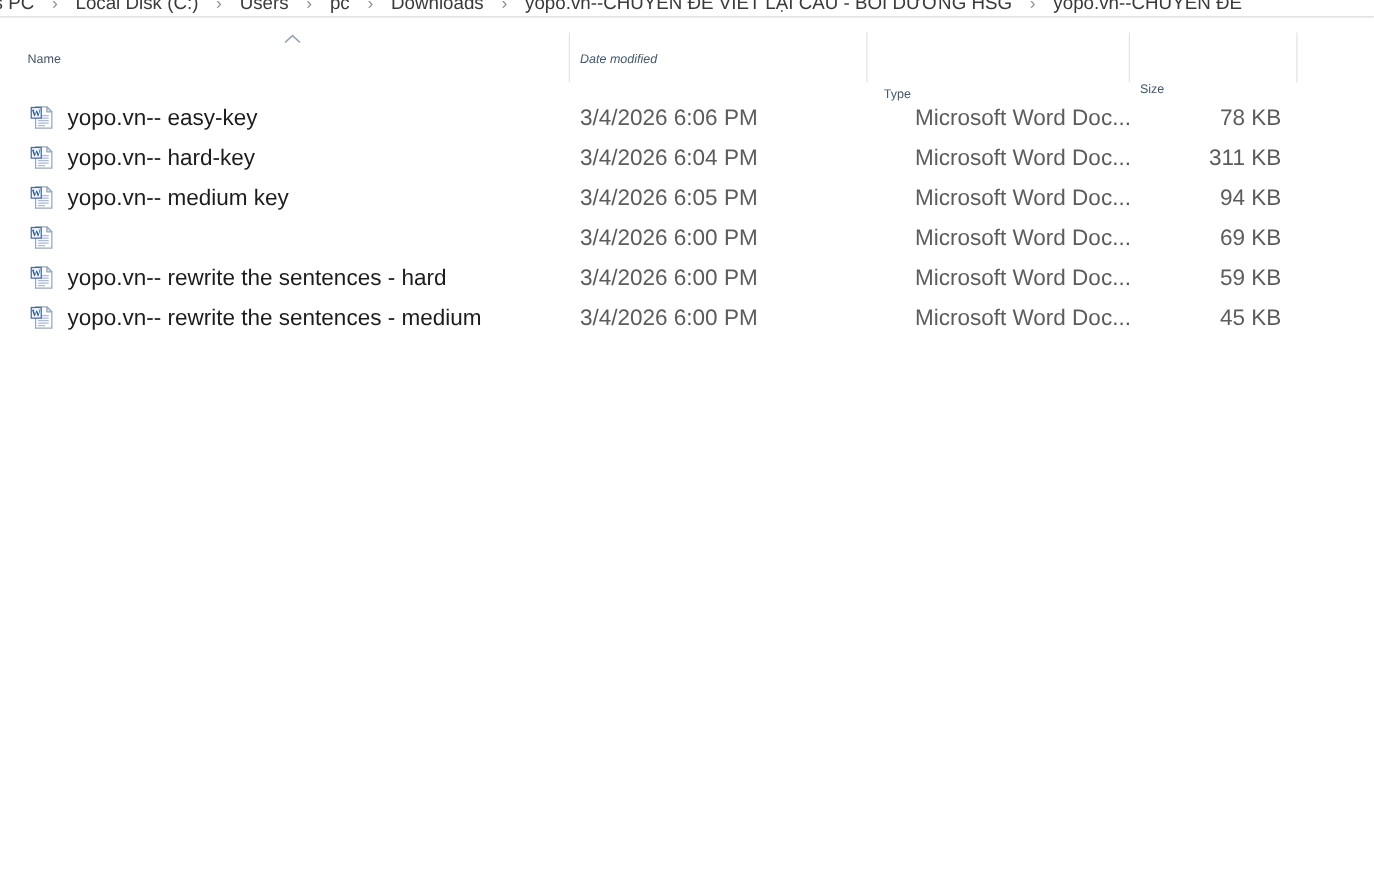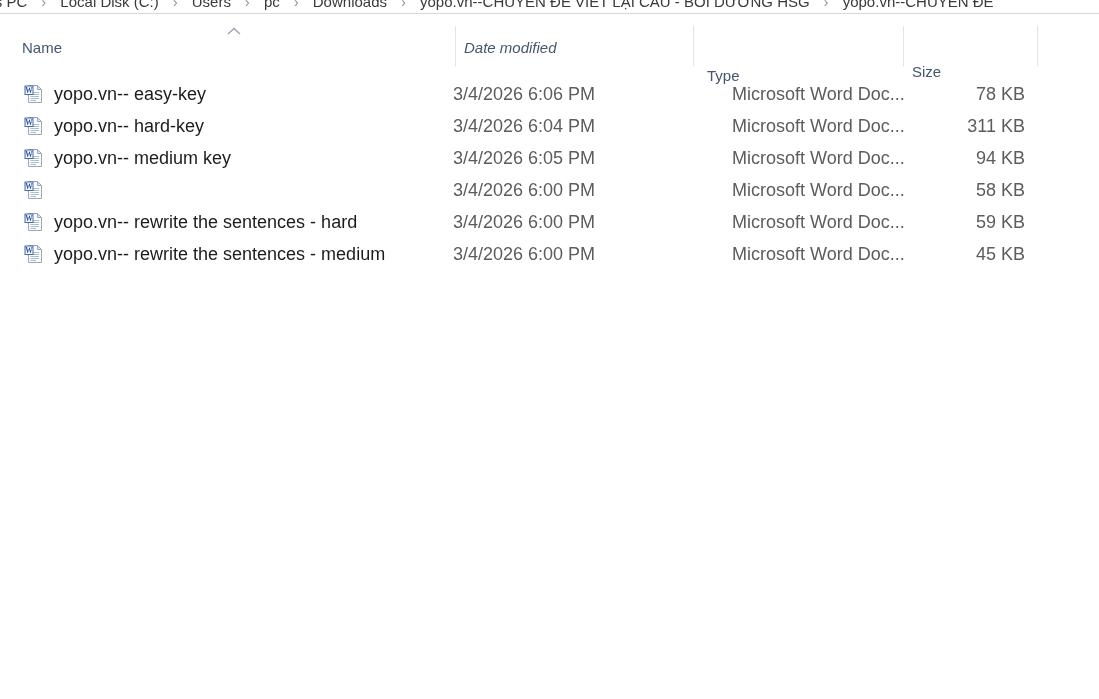--- a/index.html
+++ b/index.html
@@ -38,21 +38,21 @@
     display:inline-block; padding:0 10px;
     color:var(--chevron-gray); font-size:14px;
   }
   .crumb:last-of-type .crumb-sep { visibility:hidden; padding:0; }
 
   
   .list-header { position:absolute; top:15px; left:0; width:1099px; height:63px; }
   .sort-chevron { position:absolute; left:227px; top:12px; width:14px; height:8px; }
   .col-h {
     position:absolute; top:25px;
-    font-size:15px; line-height:16px;
+    font-size:10px; line-height:16px;
     color:var(--header-text);
     white-space:nowrap; cursor:default;text-align:center;
   }
   .col-h-name { left:22px; }
   .col-h-date { left:464px;font-style:italic; }
   .col-h-type { left:707px;margin-top:28px; }
   .col-h-size { left:912px;margin-top:24px; }
   .header-divider {
     position:absolute; top:11px; height:40px; width:1px;
     background:var(--divider);
@@ -64,21 +64,21 @@
 
   
   .file-list { position:absolute; top:78px; left:0; width:1099px; }
   .row { position:relative; height:32px; width:1099px; }
   .file-icon { position:absolute; left:24px; top:6px; width:20px; height:20px; }
   .cell {
     position:absolute; top:0; height:32px; line-height:32px;
     font-size:18px; white-space:nowrap; cursor:default;
   }
   .c-name { left:54px; color:var(--primary-text); }
-  .c-date { left:453px; color:var(--secondary-text); }
+  .c-date { left:464px; color:var(--secondary-text); }
   .c-type { left:732px; color:var(--secondary-text); }
   .c-size { left:903px; width:122px; text-align:right; color:var(--secondary-text); }
 </style>
 </head>
 <body>
 
 <div>
 
   <div class="breadcrumb-bar">
     <div class="crumbs">
@@ -206,21 +206,21 @@
             <line x1="6.5" y1="10.5" x2="15" y2="10.5"></line>
             <line x1="6.5" y1="12.5" x2="15" y2="12.5"></line>
             <line x1="6.5" y1="14.5" x2="15" y2="14.5"></line>
             <line x1="6.5" y1="16.5" x2="12" y2="16.5"></line>
           </g>
           <rect x="1" y="2" width="8" height="8.5" fill="#f6f9fd" stroke="#4a68a6" stroke-width="1"></rect>
           <text x="5" y="8.8" font-size="7.5" font-weight="bold" fill="#2b57a4" text-anchor="middle" font-family="'Liberation Serif', serif">W</text>
         </svg>
         <span class="cell c-date">3/4/2026 6:00 PM</span>
         <span class="cell c-type">Microsoft Word Doc...</span>
-        <span class="cell c-size">58 KB</span>
+        <span class="cell c-size">69 KB</span>
       </div>
 
       <div class="row">
         <svg class="file-icon" viewBox="0 0 20 20">
           <path d="M4.5 1.5 H13.5 L17.5 5.5 V18.5 H4.5 Z" fill="#ffffff" stroke="#9aa7ba" stroke-width="1"></path>
           <path d="M13.5 1.5 V5.5 H17.5 Z" fill="#dbe5f1" stroke="#9aa7ba" stroke-width="1" stroke-linejoin="round"></path>
           <g stroke="#aebace" stroke-width="1">
             <line x1="6.5" y1="8.5" x2="15" y2="8.5"></line>
             <line x1="6.5" y1="10.5" x2="15" y2="10.5"></line>
             <line x1="6.5" y1="12.5" x2="15" y2="12.5"></line>

